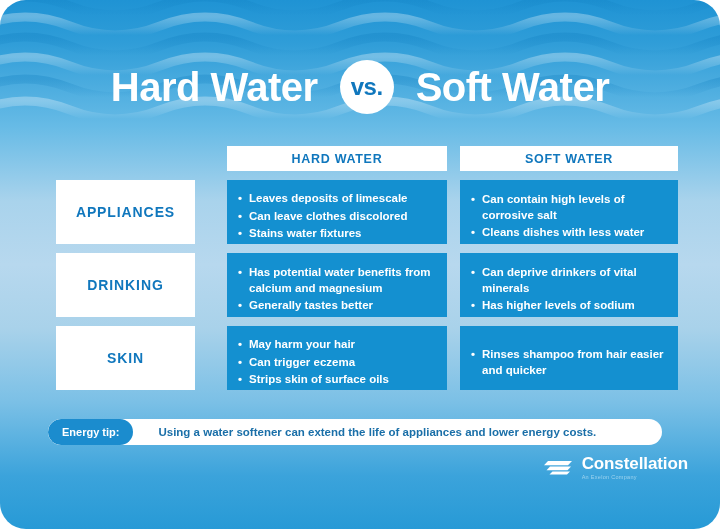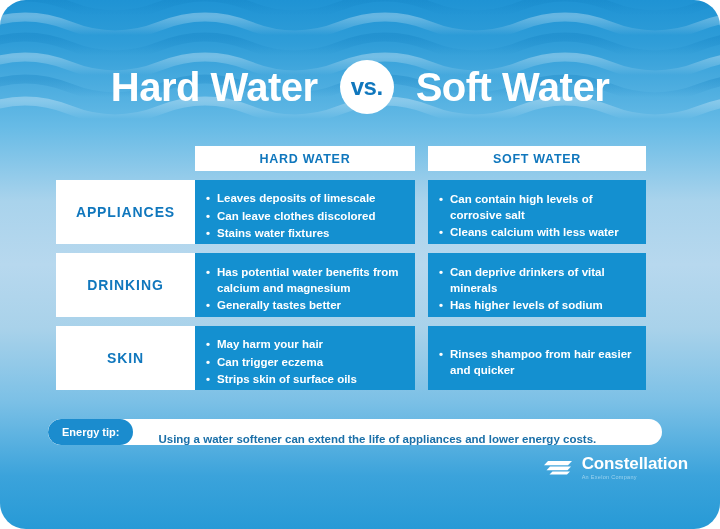--- a/index.html
+++ b/index.html
@@ -79,21 +79,21 @@
     position: absolute;
     left: 56px;
     top: 146px;
     width: 606px;
   }
   .row {
     display: flex;
     align-items: stretch;
     margin-bottom: 9px;
   }
-  .col-label   { width: 139px; flex: 0 0 139px; margin-right: 0; }
+  .col-label   { width: 139px; flex: 0 0 139px; margin-right: 32px; }
   .col-hard    { width: 220px; flex: 0 0 220px; margin-right: 13px; }
   .col-soft    { width: 218px; flex: 0 0 218px; }
 
   .head-row { margin-bottom: 9px; }
   .head-spacer { }
   .head-cell {
     background: #ffffff;
     height: 25px;
     display: flex;
     align-items: center;
@@ -150,21 +150,21 @@
   
   .tip-bar {
     position: absolute;
     left: 48px;
     top: 419px;
     width: 614px;
     height: 26px;
     background: #ffffff;
     border-radius: 13px;
     display: flex;
-    align-items: flex-end;
+    align-items: center;
     overflow: hidden;
   }
   .tip-label {
     background: #1b8cce;
     color: #ffffff;
     height: 26px;
     border-radius: 13px;
     padding: 0 14px;
     display: flex;
     align-items: center;
@@ -251,21 +251,21 @@
       <div class="col-hard content-cell">
         <ul>
           <li>Leaves deposits of limescale</li>
           <li>Can leave clothes discolored</li>
           <li>Stains water fixtures</li>
         </ul>
       </div>
       <div class="col-soft content-cell">
         <ul>
           <li>Can contain high levels of corrosive salt</li>
-          <li>Cleans calcium with less water</li>
+          <li>Cleans dishes with less water</li>
         </ul>
       </div>
     </div>
 
     <div class="row">
       <div class="col-label label-cell">DRINKING</div>
       <div class="col-hard content-cell">
         <ul>
           <li>Has potential water benefits from calcium and magnesium</li>
           <li>Generally tastes better</li>

